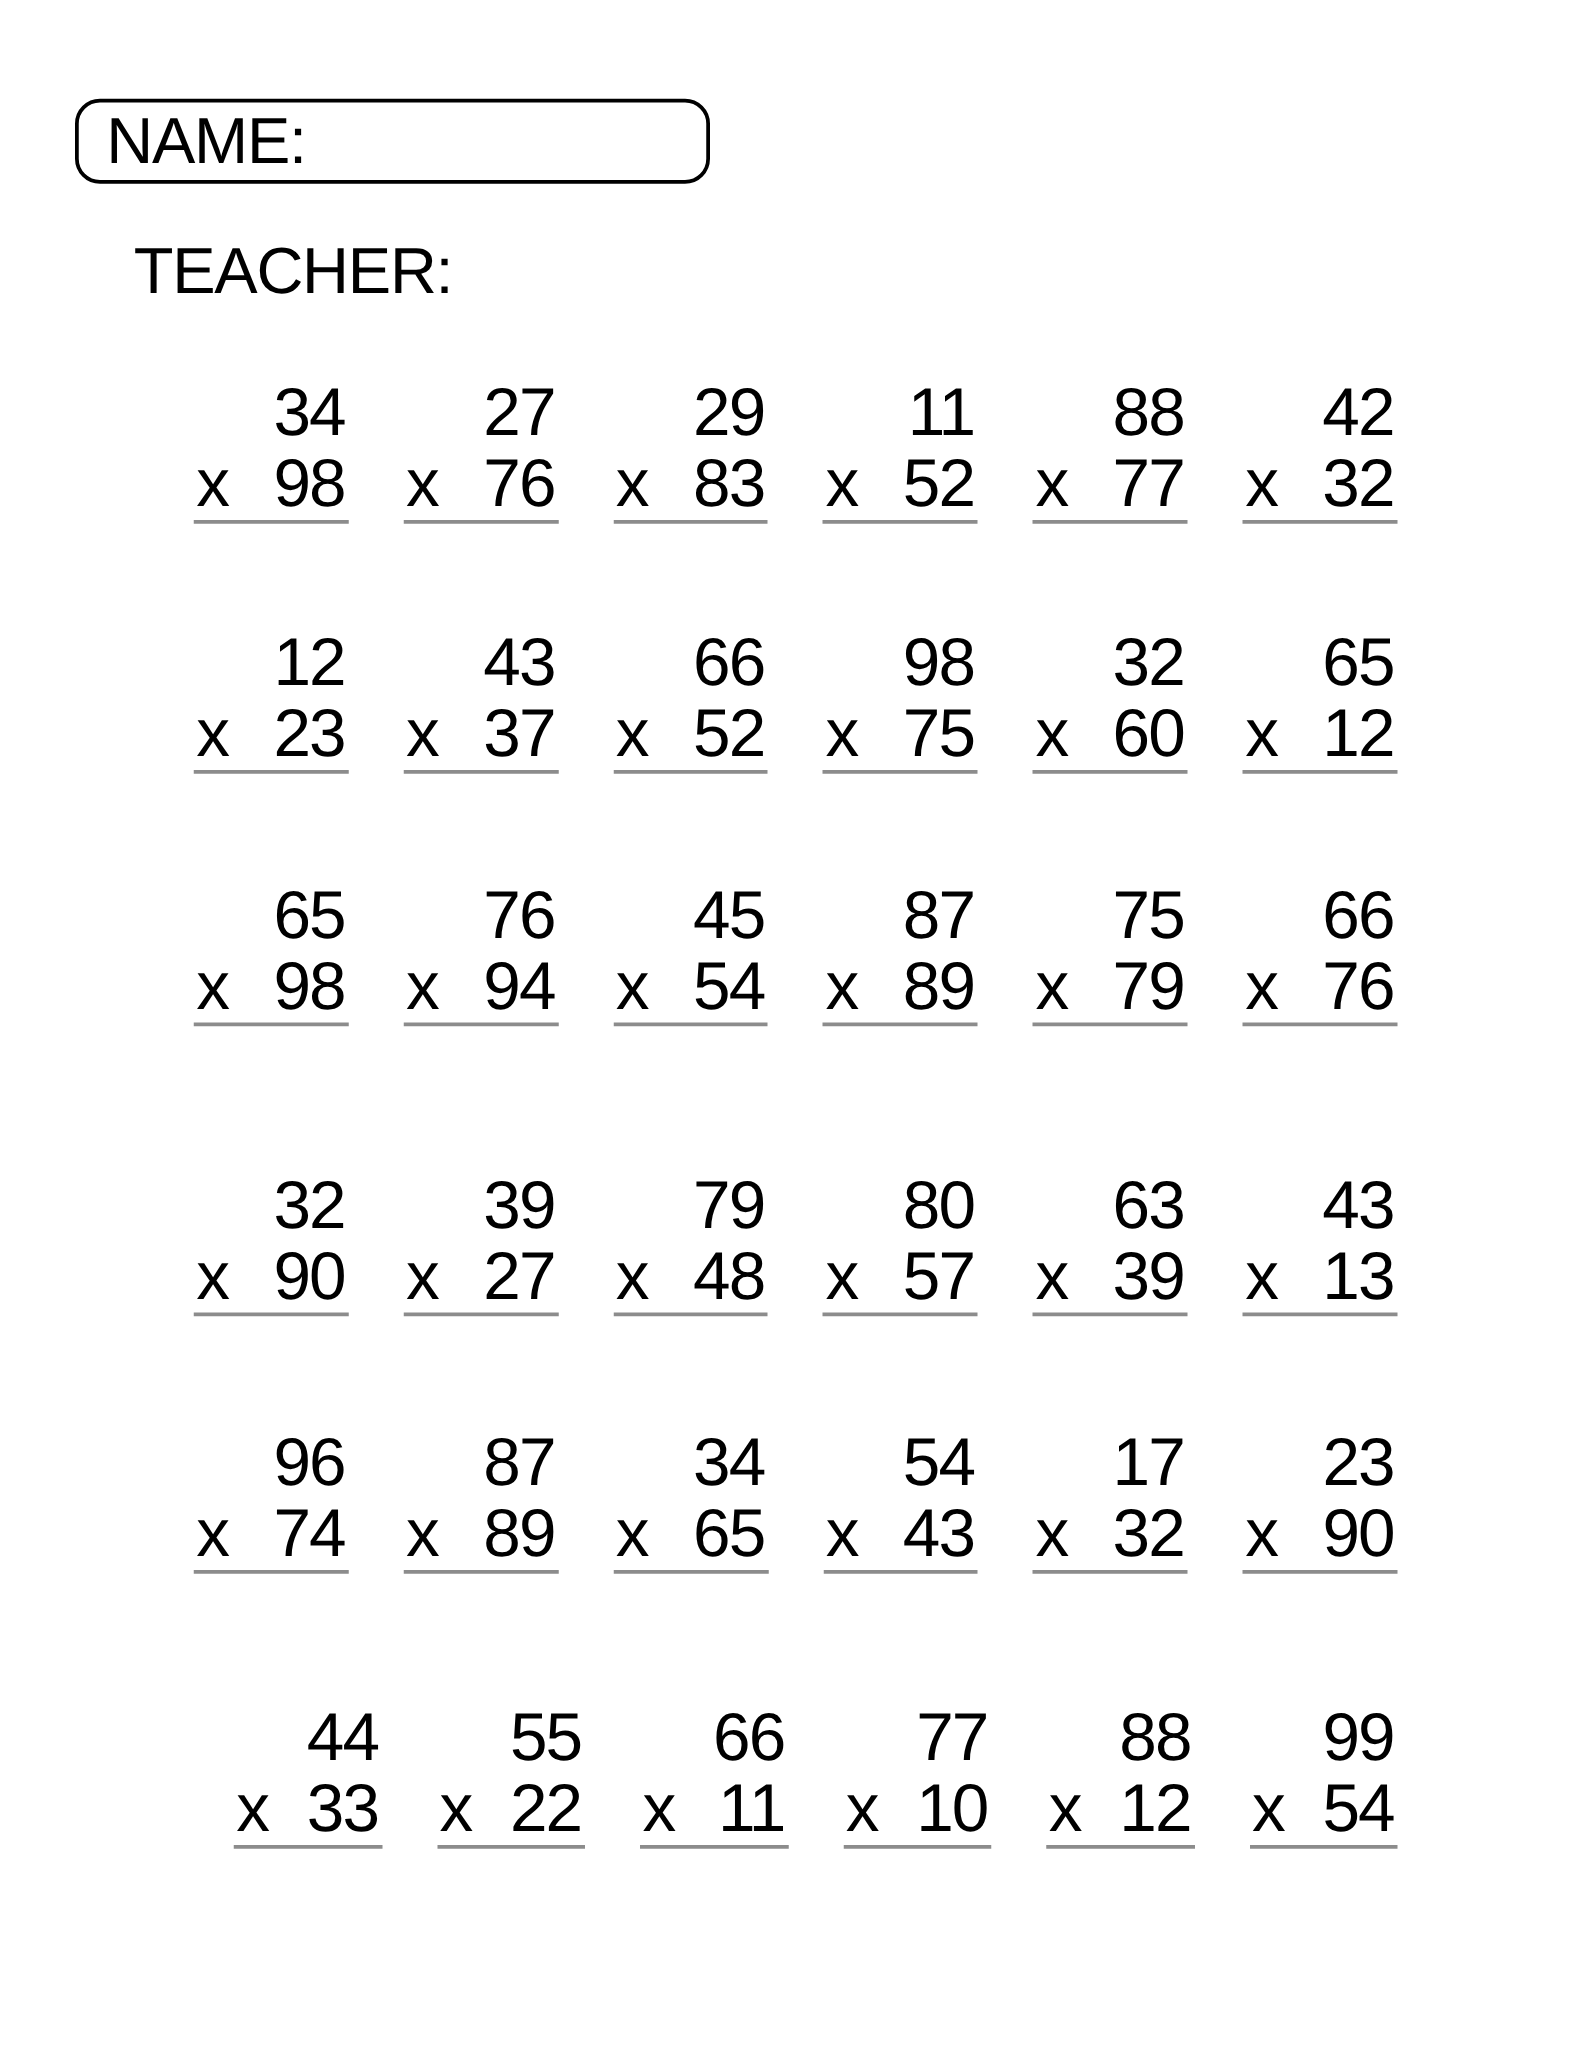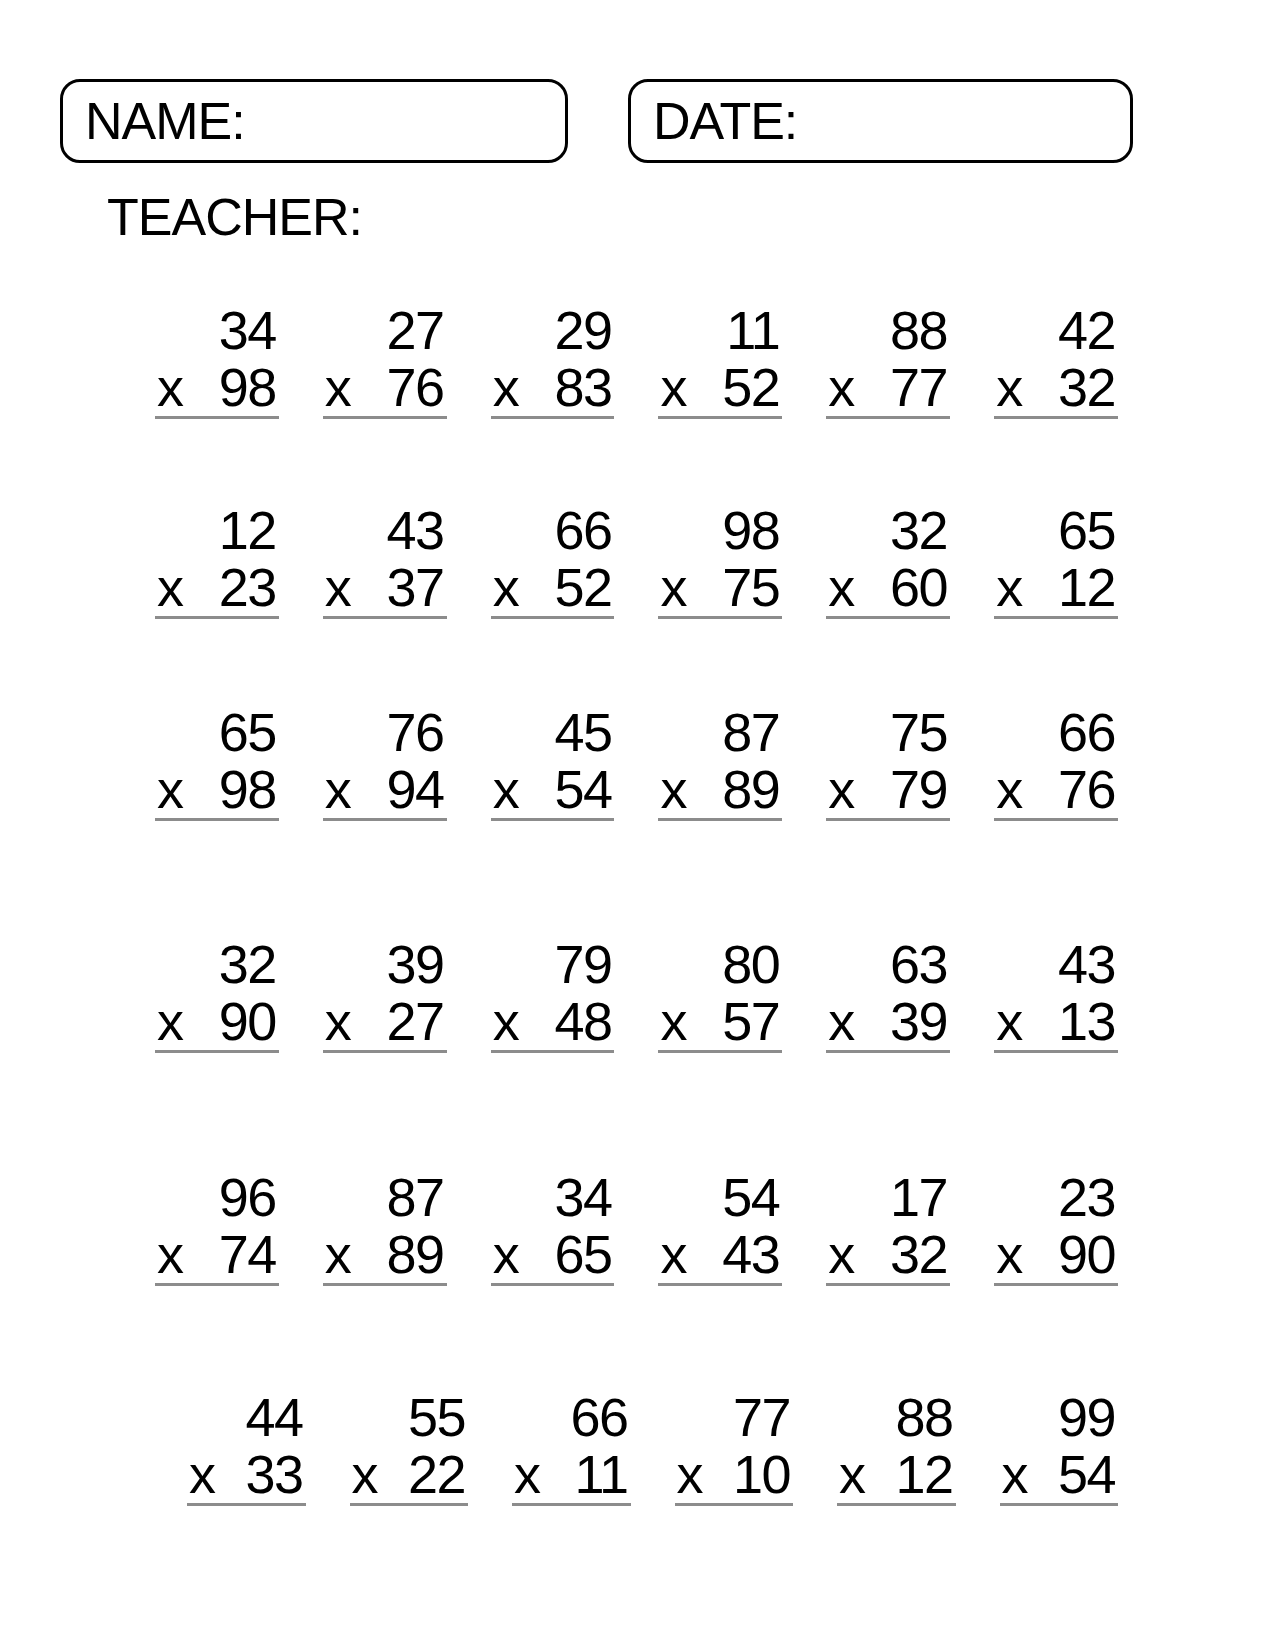--- a/index.html
+++ b/index.html
@@ -15,21 +15,21 @@
     color: #000000;
     font-family: "Liberation Sans", "DejaVu Sans", sans-serif;
     font-stretch: condensed;
     overflow: hidden;
   }
 
   
   .field-box {
     position: absolute;
     top: 79px;
-    height: 84px;
+    height: 68px;
     box-sizing: border-box;
     border: 3px solid #000000;
     border-radius: 20px;
     display: flex;
     align-items: center;
     padding-left: 22px;
     font-size: 52px;
     letter-spacing: -1px;
     background: #ffffff;
   }
@@ -56,21 +56,21 @@
     width: 963px;
   }
   .problem-row {
     display: flex;
     justify-content: space-between;
     gap: 44px;
   }
   .problem-row:nth-child(2) { margin-top: 83px; }
   .problem-row:nth-child(3) { margin-top: 85px; }
   .problem-row:nth-child(4) { margin-top: 115px; }
-  .problem-row:nth-child(5) { margin-top: 116px; }
+  .problem-row:nth-child(5) { margin-top: 89px; justify-content: center; }
   .problem-row:nth-child(6) { margin-top: 103px; margin-left: 32px; }
 
   .problem {
     width: 132px;
     font-size: 54px;
     line-height: 57px;
     letter-spacing: -1.5px;
   }
   .top-num {
     text-align: right;
@@ -88,286 +88,283 @@
 </style>
 </head>
 <body>
 
 <div class="page">
 
   <div class="field-box name-box">
     <span>NAME:</span>
   </div>
 
-  <div class="field-box date-box">
-    <span>DATE:</span>
+
+  <div class="meta-label teacher-label">TEACHER:</div>
+
+  <div class="problems">
+    <div class="problem-row">
+        <div class="problem">
+          <div class="top-num">34</div>
+          <div class="bottom-line">
+            <span class="op">x</span>
+            <span class="bottom-num">98</span>
+          </div>
+        </div>
+        <div class="problem">
+          <div class="top-num">27</div>
+          <div class="bottom-line">
+            <span class="op">x</span>
+            <span class="bottom-num">76</span>
+          </div>
+        </div>
+        <div class="problem">
+          <div class="top-num">29</div>
+          <div class="bottom-line">
+            <span class="op">x</span>
+            <span class="bottom-num">83</span>
+          </div>
+        </div>
+        <div class="problem">
+          <div class="top-num">11</div>
+          <div class="bottom-line">
+            <span class="op">x</span>
+            <span class="bottom-num">52</span>
+          </div>
+        </div>
+        <div class="problem">
+          <div class="top-num">88</div>
+          <div class="bottom-line">
+            <span class="op">x</span>
+            <span class="bottom-num">77</span>
+          </div>
+        </div>
+        <div class="problem">
+          <div class="top-num">42</div>
+          <div class="bottom-line">
+            <span class="op">x</span>
+            <span class="bottom-num">32</span>
+          </div>
+        </div>
+      </div>
+    <div class="problem-row">
+        <div class="problem">
+          <div class="top-num">12</div>
+          <div class="bottom-line">
+            <span class="op">x</span>
+            <span class="bottom-num">23</span>
+          </div>
+        </div>
+        <div class="problem">
+          <div class="top-num">43</div>
+          <div class="bottom-line">
+            <span class="op">x</span>
+            <span class="bottom-num">37</span>
+          </div>
+        </div>
+        <div class="problem">
+          <div class="top-num">66</div>
+          <div class="bottom-line">
+            <span class="op">x</span>
+            <span class="bottom-num">52</span>
+          </div>
+        </div>
+        <div class="problem">
+          <div class="top-num">98</div>
+          <div class="bottom-line">
+            <span class="op">x</span>
+            <span class="bottom-num">75</span>
+          </div>
+        </div>
+        <div class="problem">
+          <div class="top-num">32</div>
+          <div class="bottom-line">
+            <span class="op">x</span>
+            <span class="bottom-num">60</span>
+          </div>
+        </div>
+        <div class="problem">
+          <div class="top-num">65</div>
+          <div class="bottom-line">
+            <span class="op">x</span>
+            <span class="bottom-num">12</span>
+          </div>
+        </div>
+      </div>
+    <div class="problem-row">
+        <div class="problem">
+          <div class="top-num">65</div>
+          <div class="bottom-line">
+            <span class="op">x</span>
+            <span class="bottom-num">98</span>
+          </div>
+        </div>
+        <div class="problem">
+          <div class="top-num">76</div>
+          <div class="bottom-line">
+            <span class="op">x</span>
+            <span class="bottom-num">94</span>
+          </div>
+        </div>
+        <div class="problem">
+          <div class="top-num">45</div>
+          <div class="bottom-line">
+            <span class="op">x</span>
+            <span class="bottom-num">54</span>
+          </div>
+        </div>
+        <div class="problem">
+          <div class="top-num">87</div>
+          <div class="bottom-line">
+            <span class="op">x</span>
+            <span class="bottom-num">89</span>
+          </div>
+        </div>
+        <div class="problem">
+          <div class="top-num">75</div>
+          <div class="bottom-line">
+            <span class="op">x</span>
+            <span class="bottom-num">79</span>
+          </div>
+        </div>
+        <div class="problem">
+          <div class="top-num">66</div>
+          <div class="bottom-line">
+            <span class="op">x</span>
+            <span class="bottom-num">76</span>
+          </div>
+        </div>
+      </div>
+    <div class="problem-row">
+        <div class="problem">
+          <div class="top-num">32</div>
+          <div class="bottom-line">
+            <span class="op">x</span>
+            <span class="bottom-num">90</span>
+          </div>
+        </div>
+        <div class="problem">
+          <div class="top-num">39</div>
+          <div class="bottom-line">
+            <span class="op">x</span>
+            <span class="bottom-num">27</span>
+          </div>
+        </div>
+        <div class="problem">
+          <div class="top-num">79</div>
+          <div class="bottom-line">
+            <span class="op">x</span>
+            <span class="bottom-num">48</span>
+          </div>
+        </div>
+        <div class="problem">
+          <div class="top-num">80</div>
+          <div class="bottom-line">
+            <span class="op">x</span>
+            <span class="bottom-num">57</span>
+          </div>
+        </div>
+        <div class="problem">
+          <div class="top-num">63</div>
+          <div class="bottom-line">
+            <span class="op">x</span>
+            <span class="bottom-num">39</span>
+          </div>
+        </div>
+        <div class="problem">
+          <div class="top-num">43</div>
+          <div class="bottom-line">
+            <span class="op">x</span>
+            <span class="bottom-num">13</span>
+          </div>
+        </div>
+      </div>
+    <div class="problem-row">
+        <div class="problem">
+          <div class="top-num">96</div>
+          <div class="bottom-line">
+            <span class="op">x</span>
+            <span class="bottom-num">74</span>
+          </div>
+        </div>
+        <div class="problem">
+          <div class="top-num">87</div>
+          <div class="bottom-line">
+            <span class="op">x</span>
+            <span class="bottom-num">89</span>
+          </div>
+        </div>
+        <div class="problem">
+          <div class="top-num">34</div>
+          <div class="bottom-line">
+            <span class="op">x</span>
+            <span class="bottom-num">65</span>
+          </div>
+        </div>
+        <div class="problem">
+          <div class="top-num">54</div>
+          <div class="bottom-line">
+            <span class="op">x</span>
+            <span class="bottom-num">43</span>
+          </div>
+        </div>
+        <div class="problem">
+          <div class="top-num">17</div>
+          <div class="bottom-line">
+            <span class="op">x</span>
+            <span class="bottom-num">32</span>
+          </div>
+        </div>
+        <div class="problem">
+          <div class="top-num">23</div>
+          <div class="bottom-line">
+            <span class="op">x</span>
+            <span class="bottom-num">90</span>
+          </div>
+        </div>
+      </div>
+    <div class="problem-row">
+        <div class="problem">
+          <div class="top-num">44</div>
+          <div class="bottom-line">
+            <span class="op">x</span>
+            <span class="bottom-num">33</span>
+          </div>
+        </div>
+        <div class="problem">
+          <div class="top-num">55</div>
+          <div class="bottom-line">
+            <span class="op">x</span>
+            <span class="bottom-num">22</span>
+          </div>
+        </div>
+        <div class="problem">
+          <div class="top-num">66</div>
+          <div class="bottom-line">
+            <span class="op">x</span>
+            <span class="bottom-num">11</span>
+          </div>
+        </div>
+        <div class="problem">
+          <div class="top-num">77</div>
+          <div class="bottom-line">
+            <span class="op">x</span>
+            <span class="bottom-num">10</span>
+          </div>
+        </div>
+        <div class="problem">
+          <div class="top-num">88</div>
+          <div class="bottom-line">
+            <span class="op">x</span>
+            <span class="bottom-num">12</span>
+          </div>
+        </div>
+        <div class="problem">
+          <div class="top-num">99</div>
+          <div class="bottom-line">
+            <span class="op">x</span>
+            <span class="bottom-num">54</span>
+          </div>
+        </div>
+      </div>
   </div>
 
-  <div class="meta-label teacher-label">TEACHER:</div>
-
-  <div class="problems">
-    <div class="problem-row">
-        <div class="problem">
-          <div class="top-num">34</div>
-          <div class="bottom-line">
-            <span class="op">x</span>
-            <span class="bottom-num">98</span>
-          </div>
-        </div>
-        <div class="problem">
-          <div class="top-num">27</div>
-          <div class="bottom-line">
-            <span class="op">x</span>
-            <span class="bottom-num">76</span>
-          </div>
-        </div>
-        <div class="problem">
-          <div class="top-num">29</div>
-          <div class="bottom-line">
-            <span class="op">x</span>
-            <span class="bottom-num">83</span>
-          </div>
-        </div>
-        <div class="problem">
-          <div class="top-num">11</div>
-          <div class="bottom-line">
-            <span class="op">x</span>
-            <span class="bottom-num">52</span>
-          </div>
-        </div>
-        <div class="problem">
-          <div class="top-num">88</div>
-          <div class="bottom-line">
-            <span class="op">x</span>
-            <span class="bottom-num">77</span>
-          </div>
-        </div>
-        <div class="problem">
-          <div class="top-num">42</div>
-          <div class="bottom-line">
-            <span class="op">x</span>
-            <span class="bottom-num">32</span>
-          </div>
-        </div>
-      </div>
-    <div class="problem-row">
-        <div class="problem">
-          <div class="top-num">12</div>
-          <div class="bottom-line">
-            <span class="op">x</span>
-            <span class="bottom-num">23</span>
-          </div>
-        </div>
-        <div class="problem">
-          <div class="top-num">43</div>
-          <div class="bottom-line">
-            <span class="op">x</span>
-            <span class="bottom-num">37</span>
-          </div>
-        </div>
-        <div class="problem">
-          <div class="top-num">66</div>
-          <div class="bottom-line">
-            <span class="op">x</span>
-            <span class="bottom-num">52</span>
-          </div>
-        </div>
-        <div class="problem">
-          <div class="top-num">98</div>
-          <div class="bottom-line">
-            <span class="op">x</span>
-            <span class="bottom-num">75</span>
-          </div>
-        </div>
-        <div class="problem">
-          <div class="top-num">32</div>
-          <div class="bottom-line">
-            <span class="op">x</span>
-            <span class="bottom-num">60</span>
-          </div>
-        </div>
-        <div class="problem">
-          <div class="top-num">65</div>
-          <div class="bottom-line">
-            <span class="op">x</span>
-            <span class="bottom-num">12</span>
-          </div>
-        </div>
-      </div>
-    <div class="problem-row">
-        <div class="problem">
-          <div class="top-num">65</div>
-          <div class="bottom-line">
-            <span class="op">x</span>
-            <span class="bottom-num">98</span>
-          </div>
-        </div>
-        <div class="problem">
-          <div class="top-num">76</div>
-          <div class="bottom-line">
-            <span class="op">x</span>
-            <span class="bottom-num">94</span>
-          </div>
-        </div>
-        <div class="problem">
-          <div class="top-num">45</div>
-          <div class="bottom-line">
-            <span class="op">x</span>
-            <span class="bottom-num">54</span>
-          </div>
-        </div>
-        <div class="problem">
-          <div class="top-num">87</div>
-          <div class="bottom-line">
-            <span class="op">x</span>
-            <span class="bottom-num">89</span>
-          </div>
-        </div>
-        <div class="problem">
-          <div class="top-num">75</div>
-          <div class="bottom-line">
-            <span class="op">x</span>
-            <span class="bottom-num">79</span>
-          </div>
-        </div>
-        <div class="problem">
-          <div class="top-num">66</div>
-          <div class="bottom-line">
-            <span class="op">x</span>
-            <span class="bottom-num">76</span>
-          </div>
-        </div>
-      </div>
-    <div class="problem-row">
-        <div class="problem">
-          <div class="top-num">32</div>
-          <div class="bottom-line">
-            <span class="op">x</span>
-            <span class="bottom-num">90</span>
-          </div>
-        </div>
-        <div class="problem">
-          <div class="top-num">39</div>
-          <div class="bottom-line">
-            <span class="op">x</span>
-            <span class="bottom-num">27</span>
-          </div>
-        </div>
-        <div class="problem">
-          <div class="top-num">79</div>
-          <div class="bottom-line">
-            <span class="op">x</span>
-            <span class="bottom-num">48</span>
-          </div>
-        </div>
-        <div class="problem">
-          <div class="top-num">80</div>
-          <div class="bottom-line">
-            <span class="op">x</span>
-            <span class="bottom-num">57</span>
-          </div>
-        </div>
-        <div class="problem">
-          <div class="top-num">63</div>
-          <div class="bottom-line">
-            <span class="op">x</span>
-            <span class="bottom-num">39</span>
-          </div>
-        </div>
-        <div class="problem">
-          <div class="top-num">43</div>
-          <div class="bottom-line">
-            <span class="op">x</span>
-            <span class="bottom-num">13</span>
-          </div>
-        </div>
-      </div>
-    <div class="problem-row">
-        <div class="problem">
-          <div class="top-num">96</div>
-          <div class="bottom-line">
-            <span class="op">x</span>
-            <span class="bottom-num">74</span>
-          </div>
-        </div>
-        <div class="problem">
-          <div class="top-num">87</div>
-          <div class="bottom-line">
-            <span class="op">x</span>
-            <span class="bottom-num">89</span>
-          </div>
-        </div>
-        <div class="problem">
-          <div class="top-num">34</div>
-          <div class="bottom-line">
-            <span class="op">x</span>
-            <span class="bottom-num">65</span>
-          </div>
-        </div>
-        <div class="problem">
-          <div class="top-num">54</div>
-          <div class="bottom-line">
-            <span class="op">x</span>
-            <span class="bottom-num">43</span>
-          </div>
-        </div>
-        <div class="problem">
-          <div class="top-num">17</div>
-          <div class="bottom-line">
-            <span class="op">x</span>
-            <span class="bottom-num">32</span>
-          </div>
-        </div>
-        <div class="problem">
-          <div class="top-num">23</div>
-          <div class="bottom-line">
-            <span class="op">x</span>
-            <span class="bottom-num">90</span>
-          </div>
-        </div>
-      </div>
-    <div class="problem-row">
-        <div class="problem">
-          <div class="top-num">44</div>
-          <div class="bottom-line">
-            <span class="op">x</span>
-            <span class="bottom-num">33</span>
-          </div>
-        </div>
-        <div class="problem">
-          <div class="top-num">55</div>
-          <div class="bottom-line">
-            <span class="op">x</span>
-            <span class="bottom-num">22</span>
-          </div>
-        </div>
-        <div class="problem">
-          <div class="top-num">66</div>
-          <div class="bottom-line">
-            <span class="op">x</span>
-            <span class="bottom-num">11</span>
-          </div>
-        </div>
-        <div class="problem">
-          <div class="top-num">77</div>
-          <div class="bottom-line">
-            <span class="op">x</span>
-            <span class="bottom-num">10</span>
-          </div>
-        </div>
-        <div class="problem">
-          <div class="top-num">88</div>
-          <div class="bottom-line">
-            <span class="op">x</span>
-            <span class="bottom-num">12</span>
-          </div>
-        </div>
-        <div class="problem">
-          <div class="top-num">99</div>
-          <div class="bottom-line">
-            <span class="op">x</span>
-            <span class="bottom-num">54</span>
-          </div>
-        </div>
-      </div>
-  </div>
-
 </div>
 
 </body></html>

